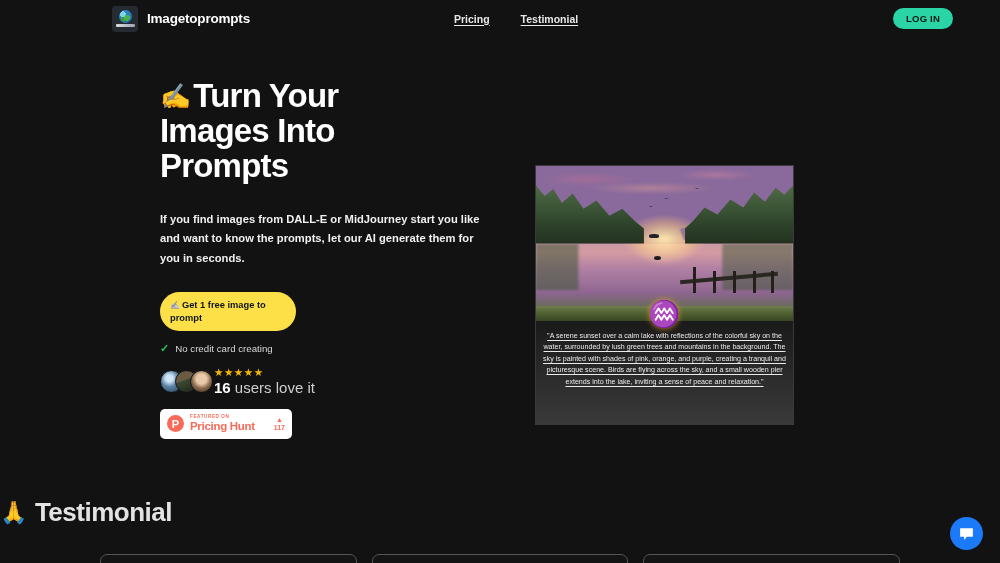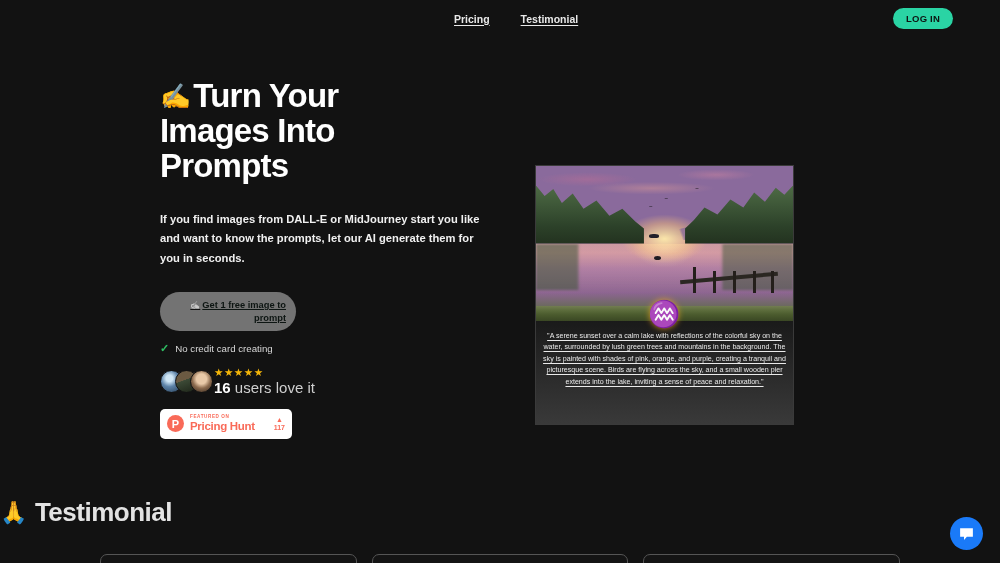--- a/index.html
+++ b/index.html
@@ -123,31 +123,30 @@
   .pb-link {
     color: #25c95f;
     text-decoration: underline;
     text-underline-offset: 2px;
     cursor: pointer;
   }
 
   .cta-btn {
     margin-top: 24px;
     width: 136px;
-    background: #737373;
+    background: #fde047;
     color: #0d1512;
     border: none;
     border-radius: 20px;
     padding: 7px 10px;
     font-size: 9.3px;
     font-weight: 700;
     line-height: 1.35;
-    text-align: right;
-    cursor: pointer;
-    text-decoration: underline;
+    text-align: left;
+    cursor: pointer;
   }
   .cta-btn .pen { font-size: 8px; margin-right: 2px; filter: grayscale(1); }
 
   .nocard {
     margin-top: 11px;
     display: flex;
     align-items: center;
     gap: 6px;
     color: #d8d8d8;
     font-size: 9.7px;
@@ -348,20 +347,27 @@
     background: #1a7af8;
     display: flex; align-items: center; justify-content: center;
     cursor: pointer;
   }
   .chat svg { width: 17px; height: 17px; }
 </style>
 </head>
 <body>
 
 <div class="nav">
+  <div class="brand">
+    <div class="logo-box">
+      <div class="logo-globe"></div>
+      <div class="logo-bar"></div>
+    </div>
+    <span class="brand-name">Imagetoprompts</span>
+  </div>
 
   <div class="nav-links">
     <span class="nav-link">Pricing</span>
     <span class="nav-link">Testimonial</span>
   </div>
 
   <button class="login-btn">LOG IN</button>
 </div>
 
 <div class="hero">

